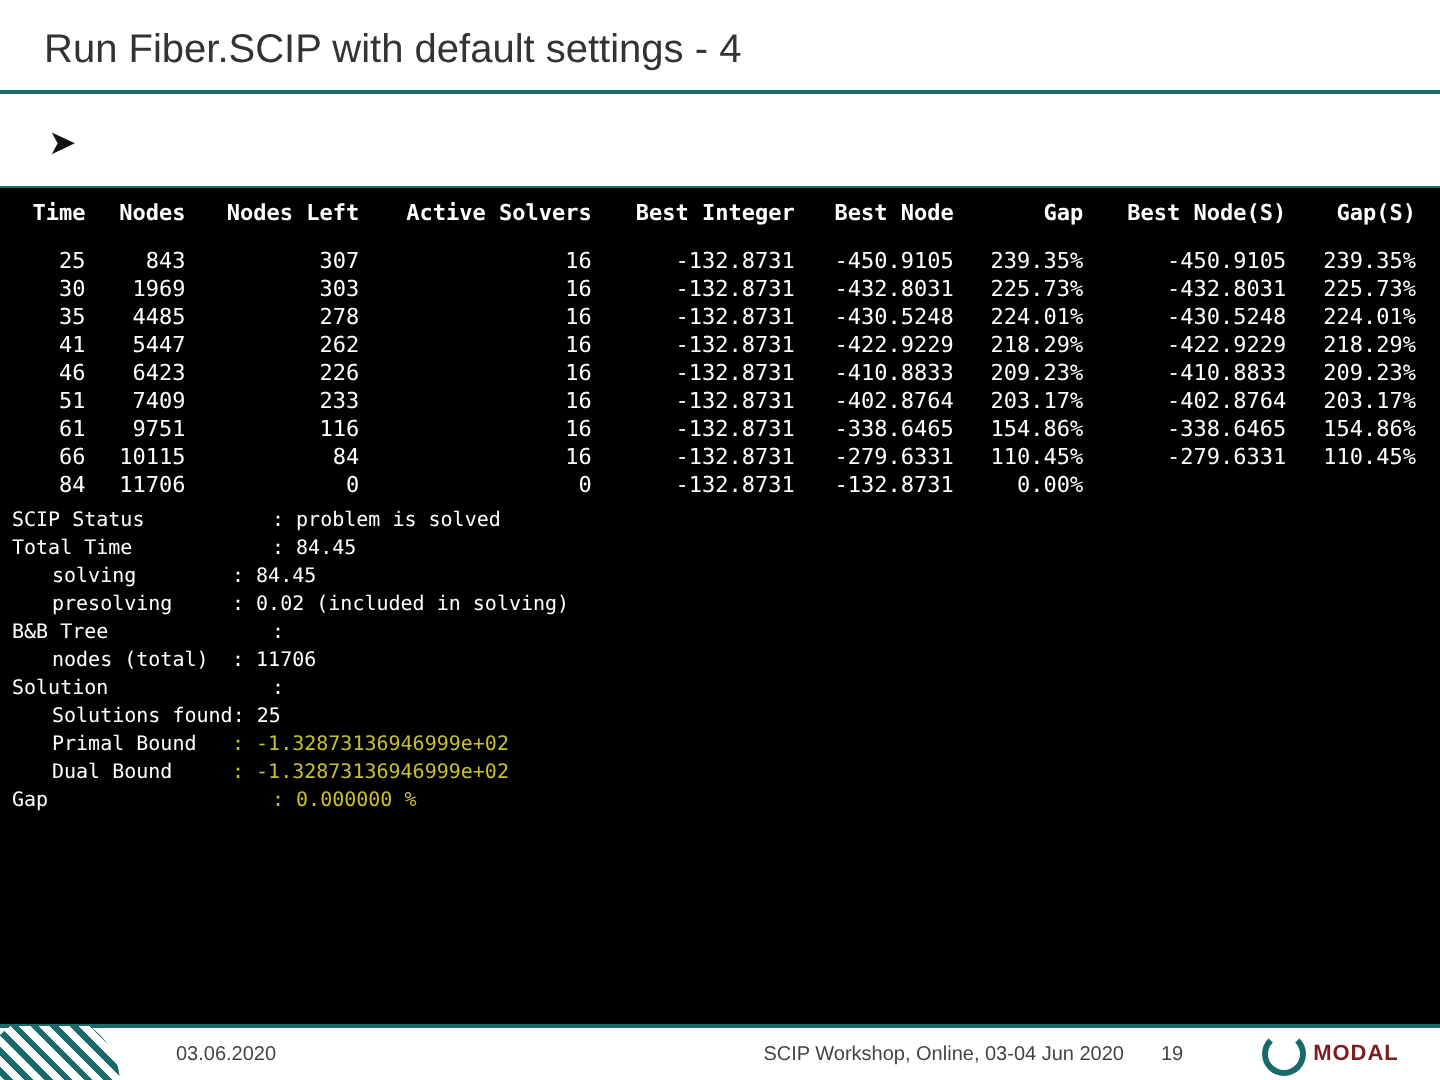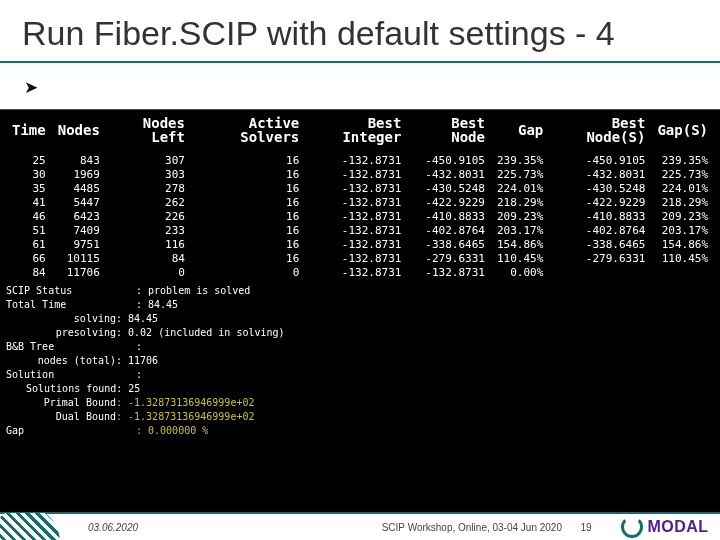--- a/index.html
+++ b/index.html
@@ -1,39 +1,39 @@
 <!DOCTYPE html>
 <html><head>
 <meta charset="utf-8">
 <style>
   * { margin:0; padding:0; box-sizing:border-box; }
   html,body { width:720px; height:540px; font-family:Arial,Helvetica,sans-serif; background:#fff; overflow:hidden; }
   .slide { width:720px; height:540px; position:relative; display:flex; flex-direction:column; }
-  .title { font-size:34px; color:#333; padding:14px 0 8px 22px; border-bottom:2px solid #1a6a6b; }
+  .title { font-size:20px; color:#333; padding:14px 0 8px 22px; border-bottom:2px solid #1a6a6b; }
   .bullet-row { display:flex; align-items:flex-start; padding:14px 20px 10px 24px; font-size:18px; color:#111; border-bottom:1px solid #1a6a6b; }
   .arrow { margin-right:10px; font-size:17px; line-height:22px; color:#111; }
   .term { width:720px; flex:1; background:#000; color:#e5e5e5; font-family:"DejaVu Sans Mono","Menlo","Consolas",monospace; font-size:11px; line-height:14px; padding:4px 6px 2px 6px; overflow:hidden; }
   table.t { border-collapse:collapse; width:100%; }
-  table.t th { color:#fff; font-weight:bold; text-align:right; padding:2px 6px 10px 6px; font-size:14px; }
+  table.t th { color:#fff; font-weight:bold; text-align:right; padding:2px 6px 10px 6px; font-size:11px; }
   table.t td { color:#fff; text-align:right; padding:0 6px; font-size:11px; white-space:nowrap; }
   .kv { padding-top:4px; }
   .kv div { display:flex; font-size:10px; line-height:14px; }
   .kv .k { min-width:130px; color:#fff; }
   .kv .v { color:#fff; }
-  .kv .sub { padding-left:20px; min-width:110px;text-align:right; }
+  .kv .sub { padding-left:20px; min-width:110px; }
   .kv .yel { color:#c9c12c; }
   .footer { position:absolute; left:0; bottom:0; width:720px; height:28px; background:#fff; border-top:2px solid #1a6a6b; display:flex; align-items:center; font-size:10px; color:#444; }
   .ftri { width:80px; height:28px; position:relative; overflow:hidden; }
   .ftri::before { content:""; position:absolute; left:-10px; top:-6px; width:70px; height:70px; background:repeating-linear-gradient(45deg,#1a6a6b 0 3px,#fff 3px 7px); border-radius:50%; }
-  .fdate { width:150px; text-align:left; padding-left:8px;font-style:italic; }
+  .fdate { width:150px; text-align:left; padding-left:8px; }
   .fmid  { flex:1; text-align:right; }
   .fpage { width:48px; text-align:center; }
   .flogo { width:110px; display:flex; align-items:center; justify-content:center; gap:4px; }
   .flogo .swirl { width:22px; height:22px; border:3px solid #1a6a6b; border-radius:50%; border-top-color:transparent; }
-  .flogo .txt { font-size:16px; font-weight:bold; color:#4c1d95; letter-spacing:0.5px; }
+  .flogo .txt { font-size:11px; font-weight:bold; color:#7f1d1d; letter-spacing:0.5px; }
 </style>
 </head>
 <body>
 
 <div class="slide">
 
   <div class="title">Run Fiber.SCIP with default settings - 4</div>
 
   <div class="bullet-row">
     <span class="arrow">➤</span>

